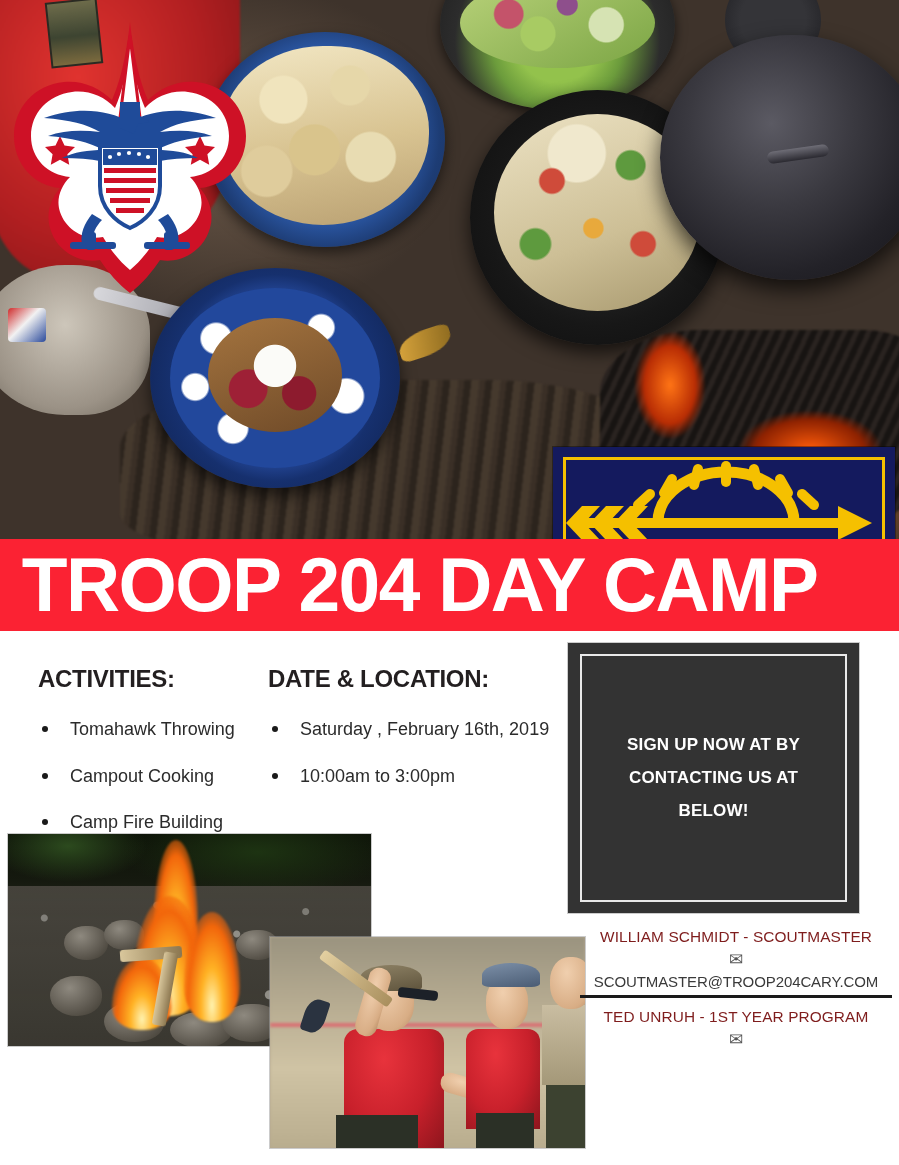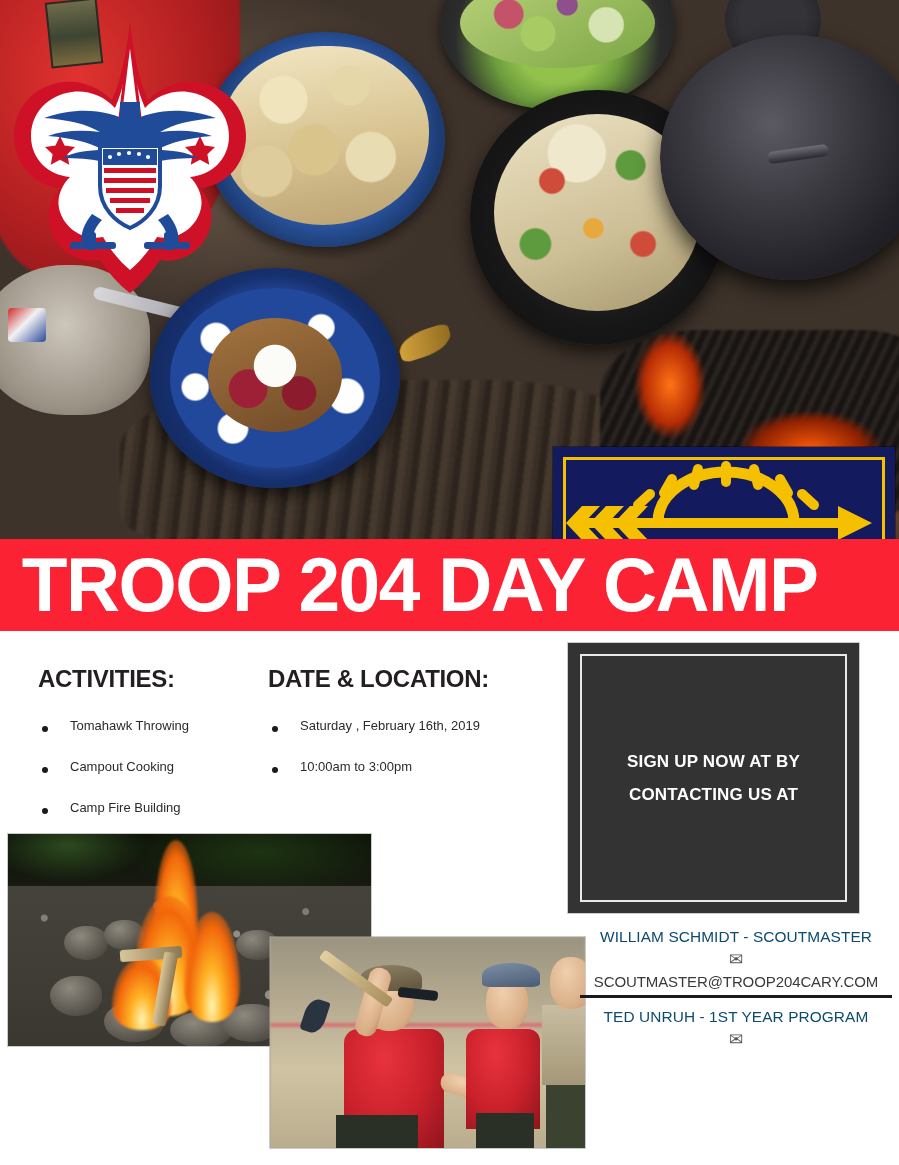--- a/index.html
+++ b/index.html
@@ -287,21 +287,21 @@
   }
   ul.bullets {
     list-style: none;
     margin: 0;
     padding: 0;
   }
   ul.bullets li {
     position: relative;
     padding-left: 32px;
     margin-bottom: 26px;
-    font-size: 13px;
+    font-size: 18px;
     color: #2b2b2b;
     line-height: 1.15;
     white-space: nowrap;
   }
   ul.bullets li::before {
     content: "";
     position: absolute;
     left: 4px; top: 7px;
     width: 6px; height: 6px;
     border-radius: 50%;
@@ -437,21 +437,21 @@
   }
   .contact h2 {
     margin: 0 0 14px 0;
     font-size: 26px;
     font-weight: 700;
     color: #231f20;
     letter-spacing: .4px;
   }
   .contact .line {
     font-size: 15.4px;
-    color: #0c4a6e;
+    color: #7f1d1d;
     letter-spacing: .1px;
     line-height: 1.32;
     white-space: nowrap;
   }
   .contact .email {
     font-size: 15px;
     color: #3a3a3a;
     letter-spacing: -.1px;
     white-space: nowrap;
   }
@@ -582,20 +582,21 @@
       <li>Saturday , February 16th, 2019</li>
       <li>10:00am to 3:00pm</li>
     </ul>
   </div>
 
   <div class="signup-box">
     <div class="frame"></div>
     <div class="txt">
       <div>SIGN UP NOW AT  BY</div>
       <div>CONTACTING US AT</div>
+      <div>BELOW!</div>
     </div>
   </div>
 
   <div class="photo-campfire">
     <div class="pf-bg"></div>
     <div class="gravel"></div>
     <div class="rock" style="left:56px;  top:92px;  width:44px; height:34px;"></div>
     <div class="rock" style="left:96px;  top:86px;  width:40px; height:30px;"></div>
     <div class="rock" style="left:42px;  top:142px; width:52px; height:40px;"></div>
     <div class="rock" style="left:96px;  top:168px; width:60px; height:40px;"></div>

